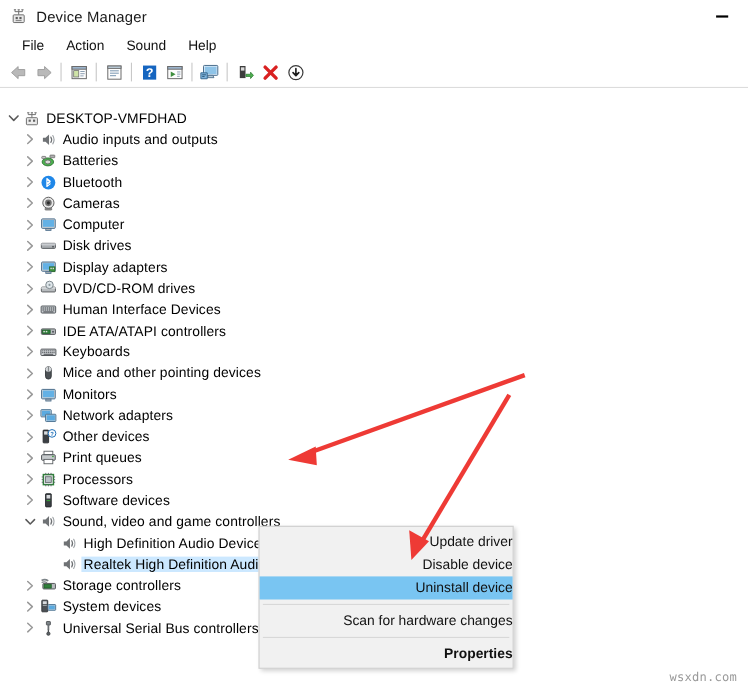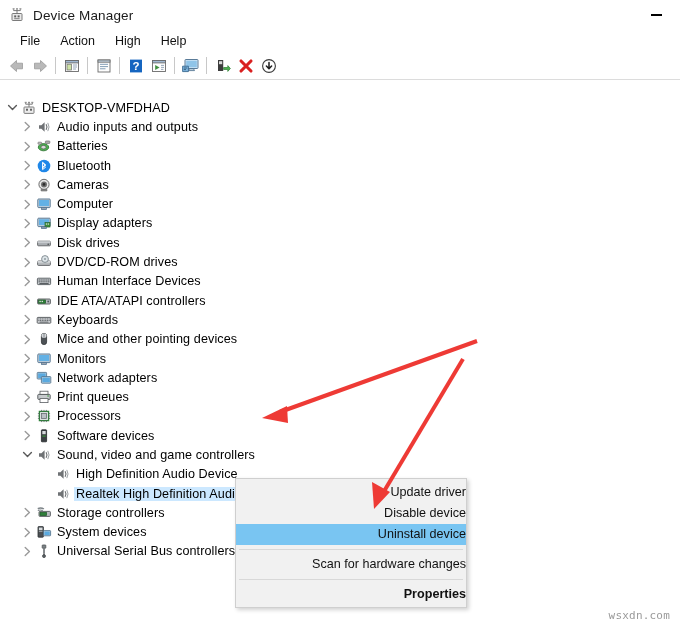--- a/index.html
+++ b/index.html
@@ -221,21 +221,21 @@
     </span>
     <span id="title-text">Device Manager</span>
     <div id="minimize-btn">
       <div class="bar"></div>
     </div>
   </div>
 
   <div id="menubar">
     <div class="menu-item">File</div>
     <div class="menu-item">Action</div>
-    <div class="menu-item">High</div>
+    <div class="menu-item">Sound</div>
     <div class="menu-item">Help</div>
   </div>
 
   <div id="toolbar">
 
     <div class="tb-btn">
       <svg width="18" height="16" viewBox="0 0 18 16">
         <path d="M8.5 2.5 L2.5 8 L8.5 13.5 L8.5 10.8 L14.5 10.8 L14.5 5.2 L8.5 5.2 Z" fill="#b9b9b9" stroke="#9a9a9a" stroke-width="0.8" stroke-linejoin="round"></path>
       </svg>
     </div>
@@ -428,45 +428,45 @@
       </div>
       <div class="tree-row">
         <div style="width: 19px; flex: 0 0 19px;"></div>
         <span class="chev">
           <svg width="9" height="11" viewBox="0 0 9 11">
     <path d="M2.2 1.6 L6.4 5.5 L2.2 9.4" stroke="#9a9a9a" stroke-width="1.4" fill="none" stroke-linecap="round" stroke-linejoin="round"></path>
           </svg>
         </span>
         <span class="row-icon">
           <svg width="16" height="16" viewBox="0 0 16 16">
+      <rect x="1.6" y="6.2" width="12.8" height="4.6" rx="0.9" fill="#a9adb1" stroke="#5c5f62" stroke-width="0.9"></rect>
+      <rect x="1.6" y="6.2" width="12.8" height="1.9" fill="#c9ccd0"></rect>
+      <circle cx="12.2" cy="9.3" r="0.8" fill="#4b4f52"></circle>
+    </svg>
+        </span>
+        <span class="row-label">Disk drives</span>
+      </div>
+      <div class="tree-row">
+        <div style="width: 19px; flex: 0 0 19px;"></div>
+        <span class="chev">
+          <svg width="9" height="11" viewBox="0 0 9 11">
+    <path d="M2.2 1.6 L6.4 5.5 L2.2 9.4" stroke="#9a9a9a" stroke-width="1.4" fill="none" stroke-linecap="round" stroke-linejoin="round"></path>
+          </svg>
+        </span>
+        <span class="row-icon">
+          <svg width="16" height="16" viewBox="0 0 16 16">
       <rect x="1.8" y="3.2" width="12.4" height="8.4" rx="0.8" fill="#cfd3d6" stroke="#4a6d8c" stroke-width="0.9"></rect>
       <rect x="2.9" y="4.2" width="10.2" height="6" fill="#63b1e5"></rect>
       <rect x="9" y="7.6" width="5" height="4.4" fill="#3c8f3c" stroke="#27642a" stroke-width="0.7"></rect>
       <rect x="9.8" y="8.4" width="1.3" height="1.3" fill="#d8d8d8"></rect>
       <rect x="11.8" y="8.4" width="1.3" height="1.3" fill="#d8d8d8"></rect>
       <rect x="5.6" y="12" width="4.8" height="1.6" fill="#aab0b5" stroke="#4a6d8c" stroke-width="0.7"></rect>
     </svg>
         </span>
         <span class="row-label">Display adapters</span>
-      </div>
-      <div class="tree-row">
-        <div style="width: 19px; flex: 0 0 19px;"></div>
-        <span class="chev">
-          <svg width="9" height="11" viewBox="0 0 9 11">
-    <path d="M2.2 1.6 L6.4 5.5 L2.2 9.4" stroke="#9a9a9a" stroke-width="1.4" fill="none" stroke-linecap="round" stroke-linejoin="round"></path>
-          </svg>
-        </span>
-        <span class="row-icon">
-          <svg width="16" height="16" viewBox="0 0 16 16">
-      <rect x="1.6" y="6.2" width="12.8" height="4.6" rx="0.9" fill="#a9adb1" stroke="#5c5f62" stroke-width="0.9"></rect>
-      <rect x="1.6" y="6.2" width="12.8" height="1.9" fill="#c9ccd0"></rect>
-      <circle cx="12.2" cy="9.3" r="0.8" fill="#4b4f52"></circle>
-    </svg>
-        </span>
-        <span class="row-label">Disk drives</span>
       </div>
       <div class="tree-row">
         <div style="width: 19px; flex: 0 0 19px;"></div>
         <span class="chev">
           <svg width="9" height="11" viewBox="0 0 9 11">
     <path d="M2.2 1.6 L6.4 5.5 L2.2 9.4" stroke="#9a9a9a" stroke-width="1.4" fill="none" stroke-linecap="round" stroke-linejoin="round"></path>
           </svg>
         </span>
         <span class="row-icon">
           <svg width="16" height="16" viewBox="0 0 16 16">
@@ -607,20 +607,37 @@
       </div>
       <div class="tree-row">
         <div style="width: 19px; flex: 0 0 19px;"></div>
         <span class="chev">
           <svg width="9" height="11" viewBox="0 0 9 11">
     <path d="M2.2 1.6 L6.4 5.5 L2.2 9.4" stroke="#9a9a9a" stroke-width="1.4" fill="none" stroke-linecap="round" stroke-linejoin="round"></path>
           </svg>
         </span>
         <span class="row-icon">
           <svg width="16" height="16" viewBox="0 0 16 16">
+      <rect x="3.2" y="2" width="5" height="11.6" rx="0.6" fill="#3b3f43" stroke="#24282b" stroke-width="0.8"></rect>
+      <rect x="4.1" y="3.1" width="3.2" height="3" fill="#d9dcde"></rect>
+      <circle cx="11.3" cy="5" r="3.5" fill="#ffffff" stroke="#1f6fb8" stroke-width="0.9"></circle>
+      <text x="11.3" y="7.1" text-anchor="middle" font-family="Liberation Sans, sans-serif" font-size="5.4" font-weight="bold" fill="#1f6fb8">?</text>
+    </svg>
+        </span>
+        <span class="row-label">Other devices</span>
+      </div>
+      <div class="tree-row">
+        <div style="width: 19px; flex: 0 0 19px;"></div>
+        <span class="chev">
+          <svg width="9" height="11" viewBox="0 0 9 11">
+    <path d="M2.2 1.6 L6.4 5.5 L2.2 9.4" stroke="#9a9a9a" stroke-width="1.4" fill="none" stroke-linecap="round" stroke-linejoin="round"></path>
+          </svg>
+        </span>
+        <span class="row-icon">
+          <svg width="16" height="16" viewBox="0 0 16 16">
       <rect x="4" y="2.2" width="8" height="3.2" fill="#ffffff" stroke="#5a5e62" stroke-width="0.8"></rect>
       <rect x="1.8" y="5.4" width="12.4" height="5" rx="0.8" fill="#c6cacd" stroke="#4e5256" stroke-width="0.9"></rect>
       <rect x="4" y="9.6" width="8" height="4" fill="#ffffff" stroke="#5a5e62" stroke-width="0.8"></rect>
       <rect x="11.3" y="6.4" width="1.6" height="1.2" fill="#4aa14a"></rect>
     </svg>
         </span>
         <span class="row-label">Print queues</span>
       </div>
       <div class="tree-row">
         <div style="width: 19px; flex: 0 0 19px;"></div>

